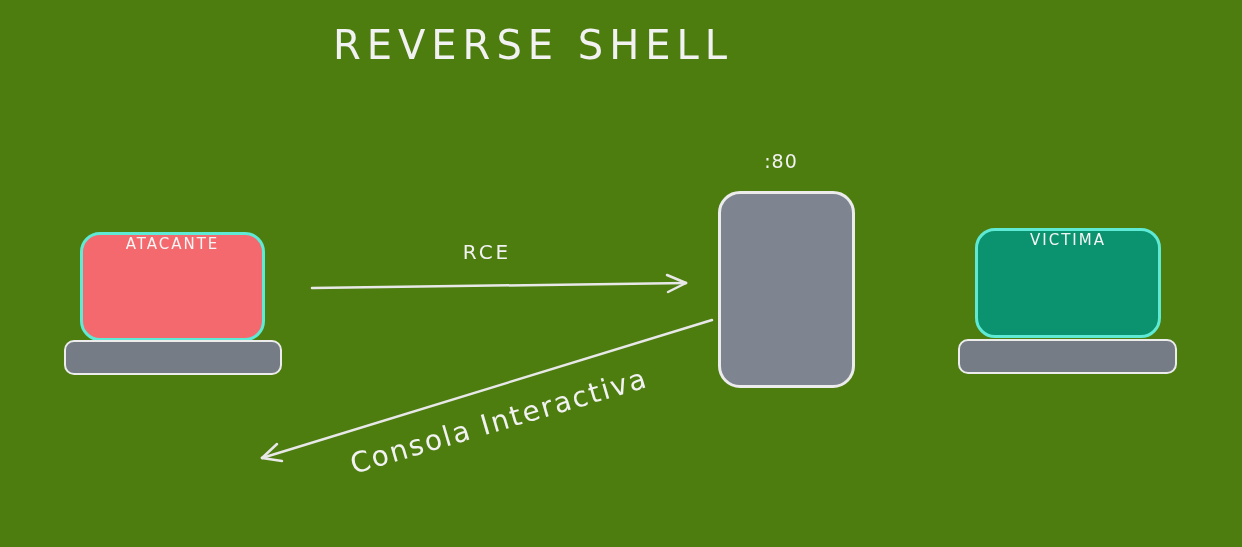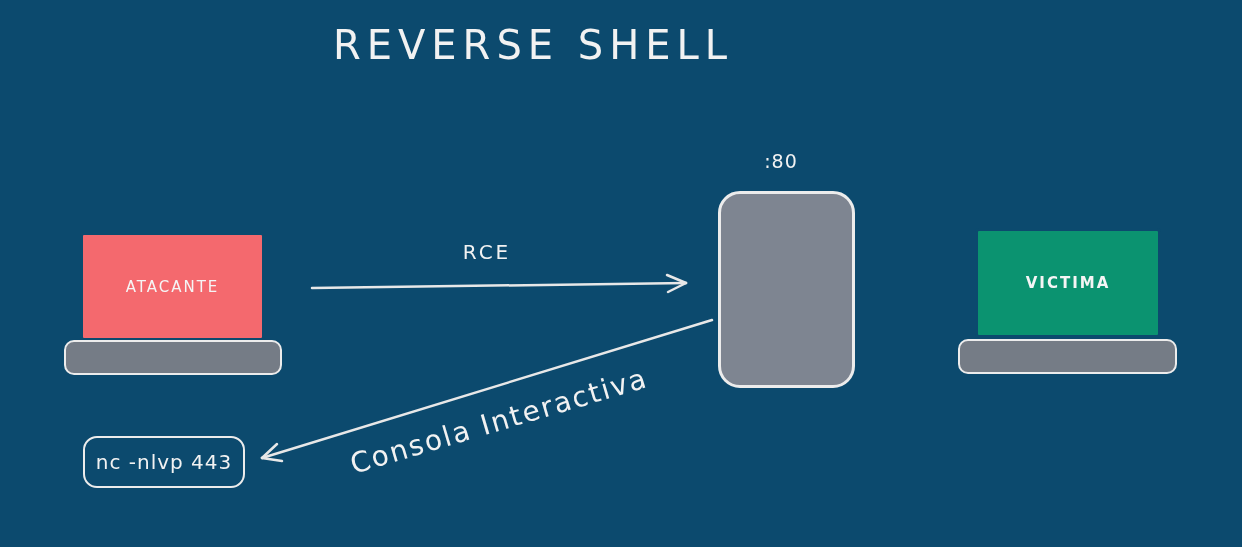--- a/index.html
+++ b/index.html
@@ -5,21 +5,21 @@
   html, body {
     margin: 0;
     padding: 0;
     background: #131313;
     font-family: "DejaVu Sans", sans-serif;
   }
   .stage {
     position: relative;
     width: 1242px;
     height: 547px;
-    background: #0c4a6e;
+    background: #4d7c0f;
     overflow: hidden;
     color: #ececec;
   }
   .title {
     position: absolute;
     left: 533px;
     top: 22px;
     transform: translateX(-50%);
     font-size: 40px;
     letter-spacing: 6px;
@@ -30,24 +30,24 @@
   .arrow-layer {
     position: absolute;
     inset: 0;
     width: 1242px;
     height: 547px;
     pointer-events: none;
   }
   .laptop { position: absolute; }
   .laptop .screen {
     position: absolute;
-    border: 3px solid #0c4a6e;
-    border-radius: 4px;
+    border: 3px solid #5eead4;
+    border-radius: 20px;
     display: flex;
-    align-items: center;
+    align-items: flex-start;
     justify-content: center;
   }
   .laptop .base {
     position: absolute;
     border: 2.5px solid #ececec;
     border-radius: 10px;
     background: #757c86;
   }
   .laptop .screen-label {
     font-size: 15px;
@@ -130,21 +130,21 @@
     <div class="screen" style="background-color: rgb(244, 105, 110);">
       <span class="screen-label">ATACANTE</span>
     </div>
     <div class="base" style="background-color: rgb(117, 124, 134);"></div>
   </div>
 
   <div class="server" style="background-color: rgb(126, 133, 145);"></div>
   <div class="port-label">:80</div>
 
   <div class="laptop victim-group">
-    <div class="screen" style="background-color: rgb(11, 147, 112); font-weight: bold;">
+    <div class="screen" style="background-color: rgb(11, 147, 112);">
       <span class="screen-label">VICTIMA</span>
     </div>
     <div class="base" style="background-color: rgb(117, 124, 134);"></div>
   </div>
 
   <svg class="arrow-layer" viewBox="0 0 1242 547">
     <g stroke="#e8e8e8" stroke-width="2.5" fill="none" stroke-linecap="round">
       <g>
         <path d="M312 288 L686 283"></path>
         <path d="M686 283 L667 275"></path>
@@ -155,15 +155,14 @@
         <path d="M262 458 L282 461"></path>
         <path d="M262 458 L277 444"></path>
       </g>
     </g>
   </svg>
 
   <div class="rce-label">RCE</div>
 
   <div class="consola-label">Consola Interactiva</div>
 
-  <div class="command-box">nc -nlvp 443</div>
 
 </div>
 
 </body></html>

